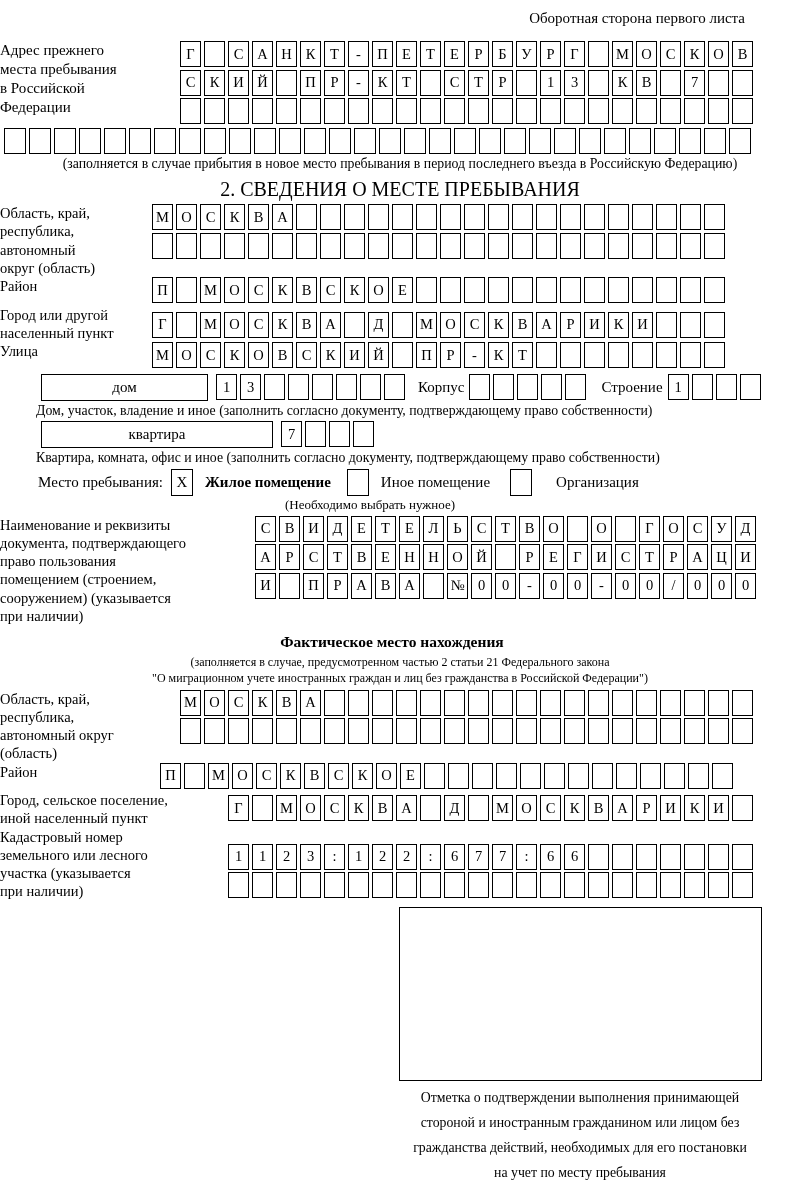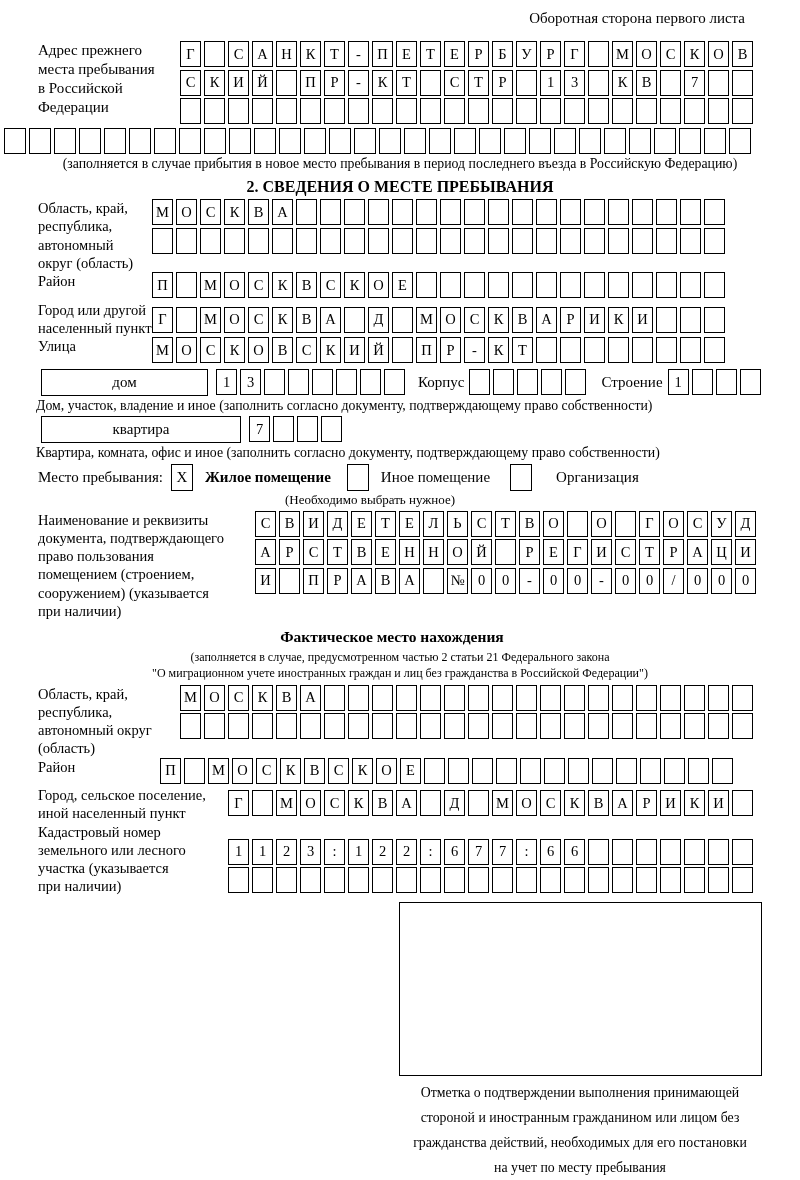--- a/index.html
+++ b/index.html
@@ -6,51 +6,51 @@
   body {
     width:800px; height:1180px; overflow:hidden;
     background:#ffffff; color:#000;
     font-family:"Liberation Serif","DejaVu Serif",serif;
   }
   .page { width:800px; height:1180px; padding-top:10px; box-sizing:border-box; }
 
   .hdr-note { text-align:right; padding-right:55px; font-size:15px; }
 
   .frow { display:flex; align-items:flex-start; }
-  .lbl { font-size:14.5px; line-height:1.26; padding-left:38px; box-sizing:border-box; flex:none; white-space:pre-line; }
+  .lbl { font-size:14.5px; line-height:1.26; box-sizing:border-box; flex:none; white-space:pre-line; }
   .w180 { width:180px; }
   .w152 { width:152px; }
   .w160 { width:160px; }
   .w228 { width:228px; }
   .w255 { width:255px; }
 
   .cellrow { display:flex; margin-bottom:2.5px; }
   .cell {
     flex:none; width:21px; height:26px; box-sizing:border-box;
     border:1.5px solid #000; margin-right:3px; background:#fff;
     display:inline-flex; align-items:center; justify-content:center;
     font-size:14.5px;
   }
   .fullrow { margin-left:4px; margin-top:1px; }
   .fullrow .cell { width:22px; }
 
   .footnote { font-size:13.8px; margin-top:1px; }
   .center { text-align:center; }
 
-  .h2 { text-align:center; font-weight:bold; font-size:16px; margin:6px 0 3px 0; }
+  .h2 { text-align:center; font-weight:normal; font-size:20px; margin:6px 0 3px 0; }
   .h3 { text-align:center; font-weight:bold; font-size:15.5px; margin:8px 16px 3px 0; }
   .subnote { text-align:center; font-size:12px; line-height:1.35; }
 
   .houserow { display:flex; align-items:center; margin-left:33px; margin-top:3px;padding-left:8px; }
   .namedbox {
     flex:none; height:27px; box-sizing:border-box; border:1.6px solid #000;
     display:flex; align-items:center; justify-content:center; font-size:15px; background:#fff;
   }
   .dombox { width:167px; }
-  .kvbox  { width:200px; }
+  .kvbox  { width:232px; }
   .inline { margin-bottom:0; }
   .gapL { margin-left:8px; }
   .inl-lbl { font-size:15px; margin:0 5px 0 10px; flex:none; }
 
   .capt { font-size:13.8px; margin:2px 0 2px 36px; }
 
   .resrow { display:flex; align-items:center; padding-left:38px; margin-top:3px; font-size:15px; }
   .checkcell {
     flex:none; width:22px; height:27px; box-sizing:border-box; border:1.6px solid #000;
     display:inline-flex; align-items:center; justify-content:center; font-size:15px; background:#fff;

